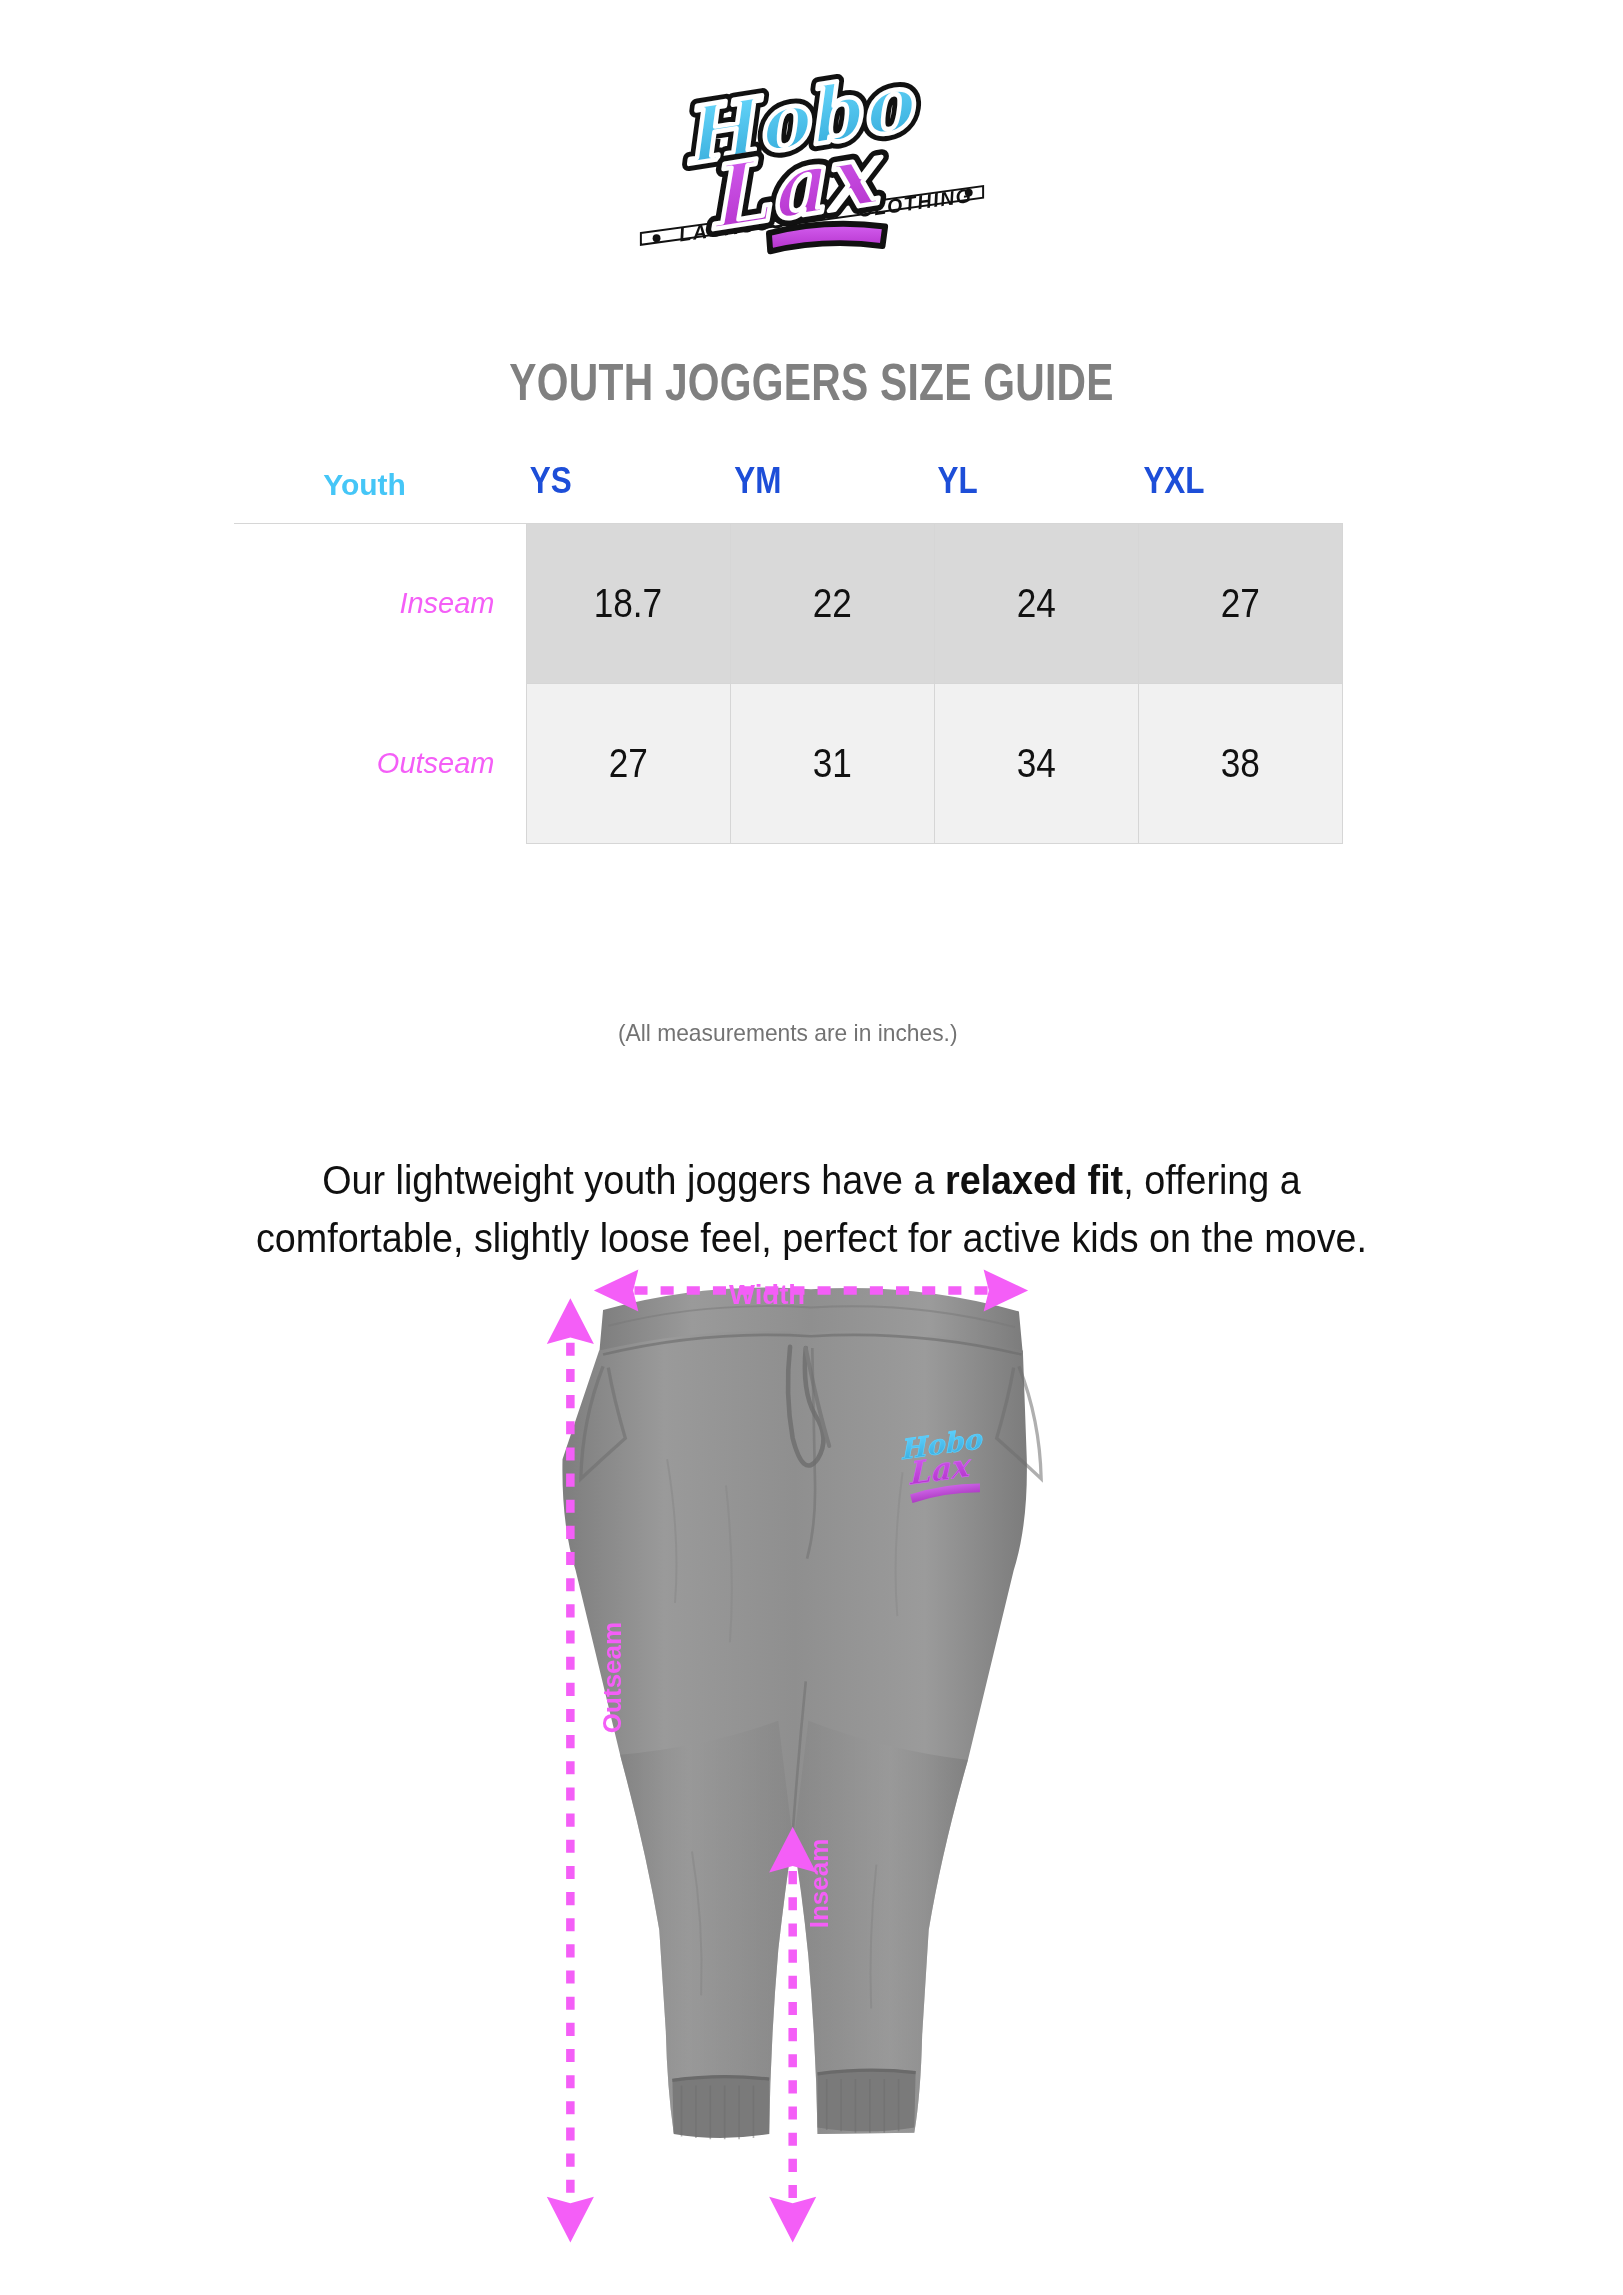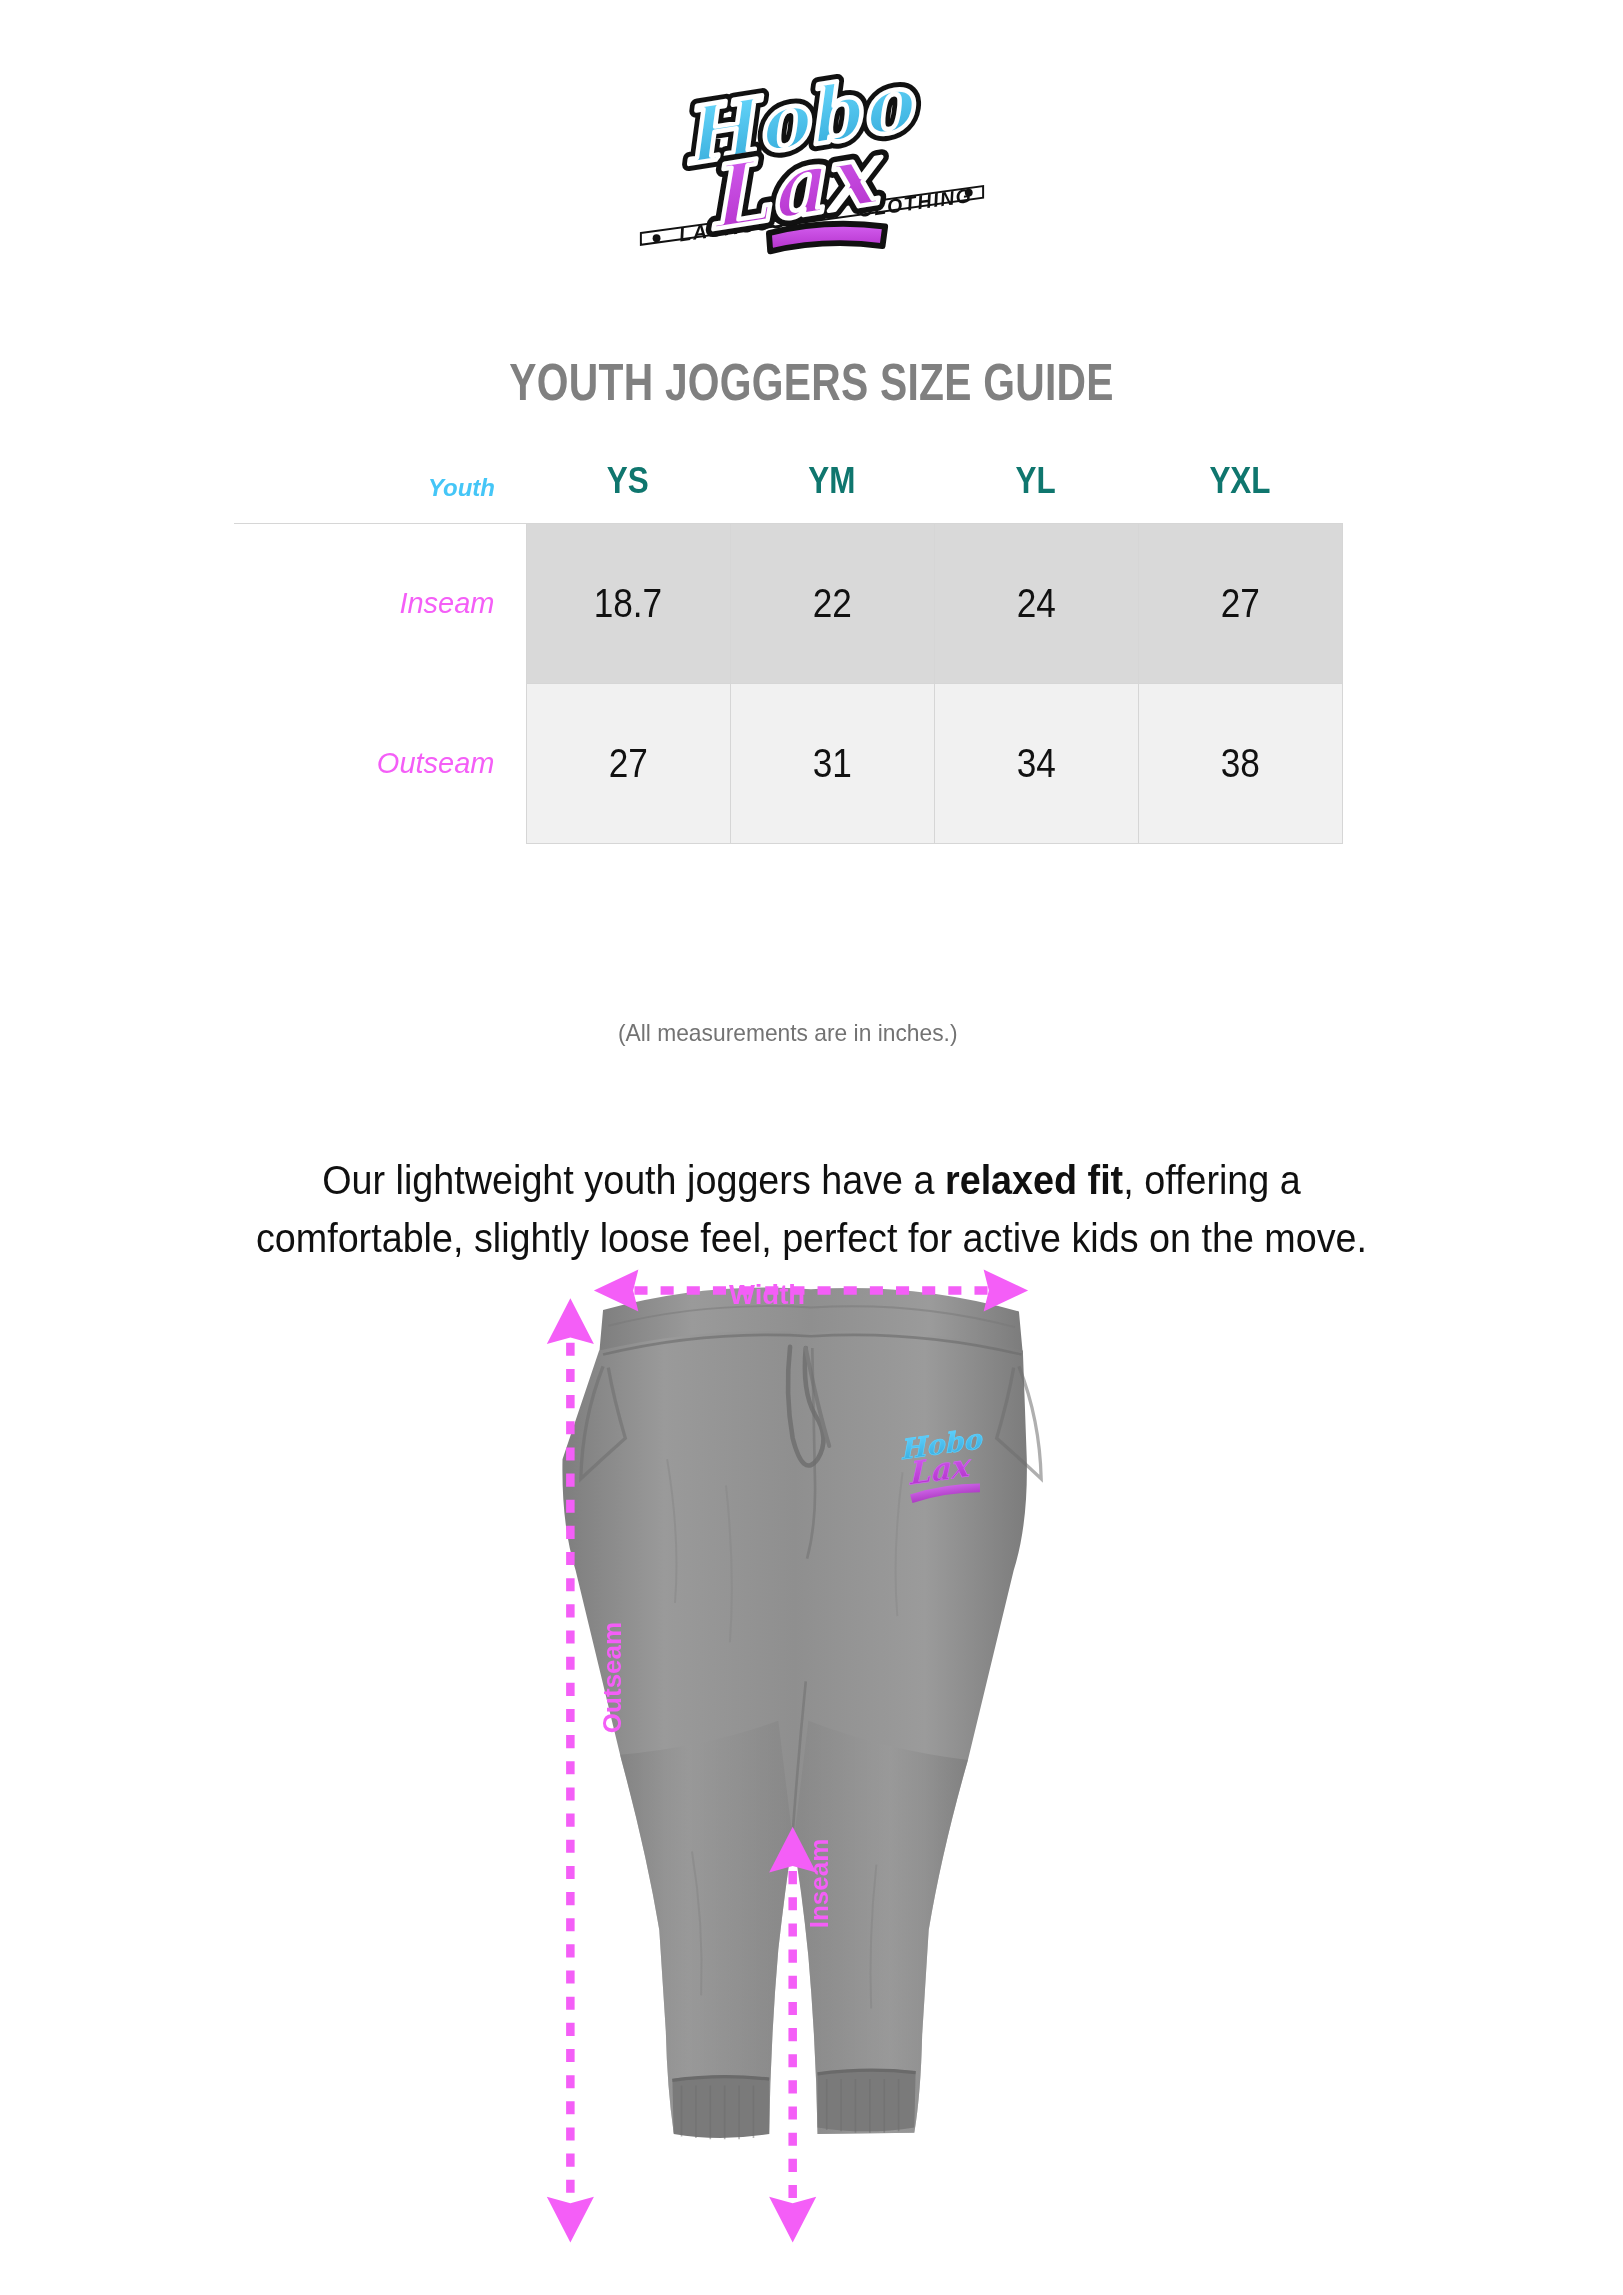--- a/index.html
+++ b/index.html
@@ -61,30 +61,28 @@
   table.size-table col.label-col { width: 292px; }
   table.size-table col.data-col  { width: 204px; }
 
   thead th {
     border: none;
     padding: 0 0 21px 0;
     height: 65px;
     vertical-align: bottom;
   }
   th.youth-head {
-    text-align: right;
     padding-right: 31px;
     color: #45c6f7;
-    font-size: 24px;
+    font-size: 30px;
     font-weight: bold;
-    font-style: italic;
   }
   th.size-head {
-    text-align: center;
-    color: #0f766e;
+    text-align: left;
+    color: #1d4ed8;
     font-size: 37px;
     font-weight: bold;
     font-family: "Liberation Sans Narrow", "Liberation Sans", sans-serif;
   }
   th.size-head span { display: inline-block; transform: scaleX(0.85); }
 
   tbody td {
     border: 1.3px solid #d6d6d6;
     height: 160px;
     text-align: center;

